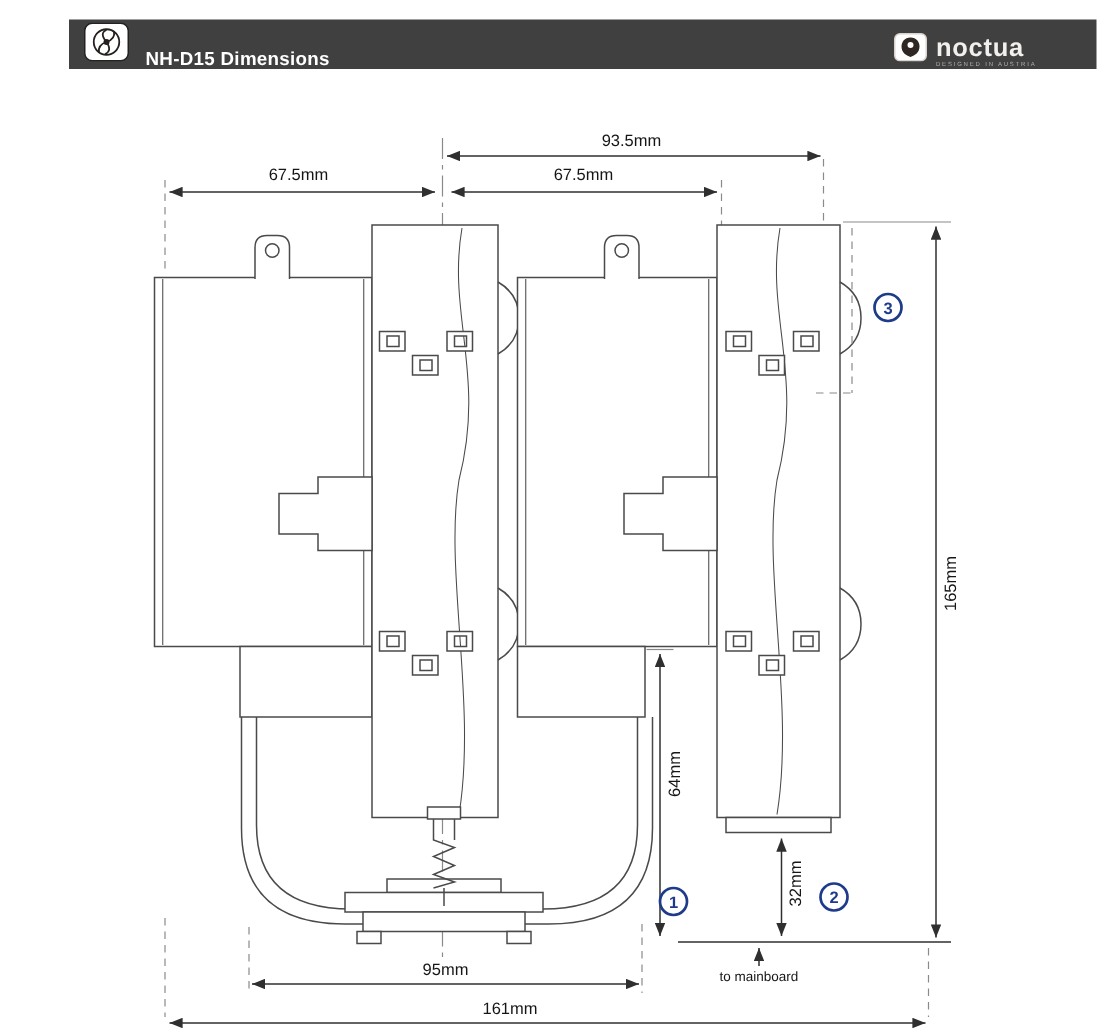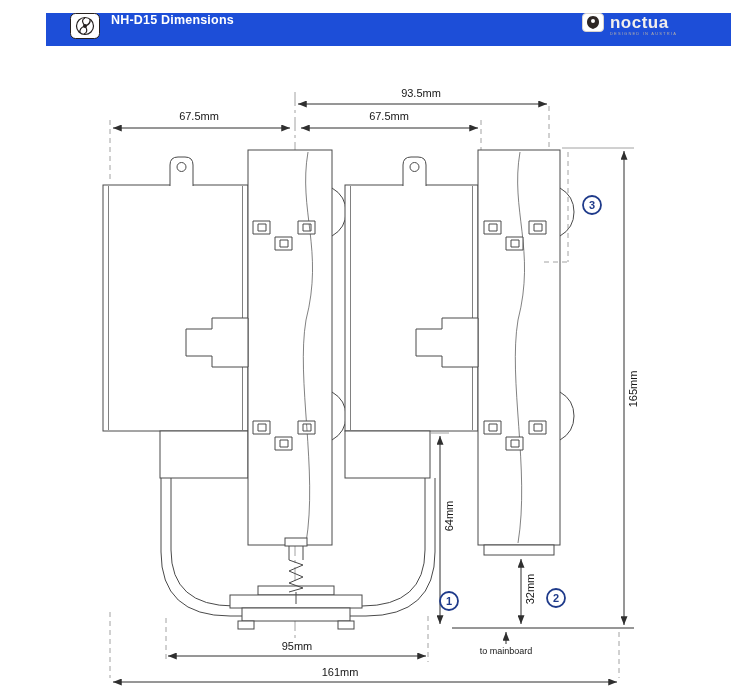--- a/index.html
+++ b/index.html
@@ -1,20 +1,20 @@
 <!DOCTYPE html>
 <html><head>
 <meta charset="utf-8">
 <style>
   html,body{margin:0;padding:0}
   body{width:731px;height:686px;position:relative;background:#fff;
        font-family:"Liberation Sans",sans-serif;overflow:hidden}
 
-  .topbar{position:absolute;left:46px;right:0;top:13px;height:33px;background:#1d4ed8;
-          display:flex;align-items:flex-start;gap:11px;padding:0 24px;box-sizing:border-box}
+  .topbar{position:absolute;left:46px;right:0;top:13px;height:33px;background:#404040;
+          display:flex;align-items:flex-end;gap:11px;padding:0 10px;box-sizing:border-box}
   .title{color:#fff;font-size:12.5px;font-weight:bold;letter-spacing:.2px}
   .brand{margin-left:auto;margin-right:30px;display:flex;align-items:center;gap:6px}
   .brandtext{display:flex;flex-direction:column;line-height:1}
   .brandname{color:#f2efec;font-size:17px;font-weight:bold;letter-spacing:.5px}
   .brandtag{color:#b5aea8;font-size:4px;letter-spacing:1.2px;text-transform:uppercase;margin-top:1px}
 
   svg.drawing{position:absolute;left:0;top:0}
   .outline{fill:#fff;stroke:#4a4a4a;stroke-width:1}
   .hollow{fill:none;stroke:#4a4a4a;stroke-width:1}
   .thin{stroke:#4a4a4a;stroke-width:.7}

